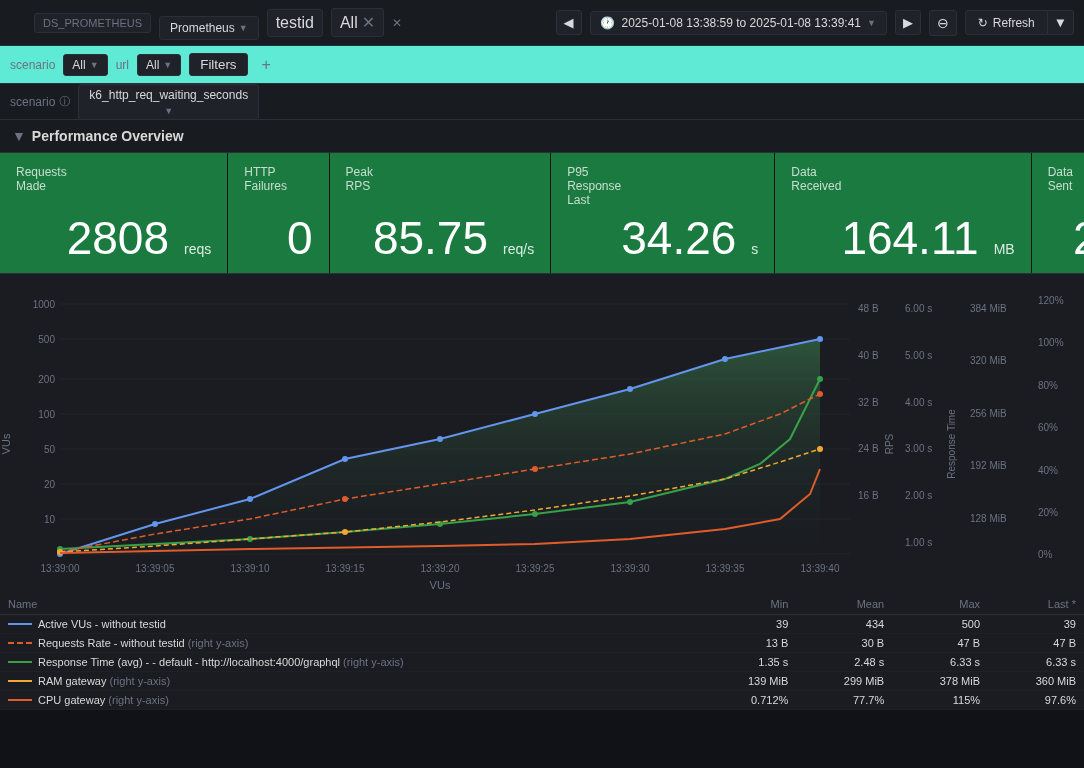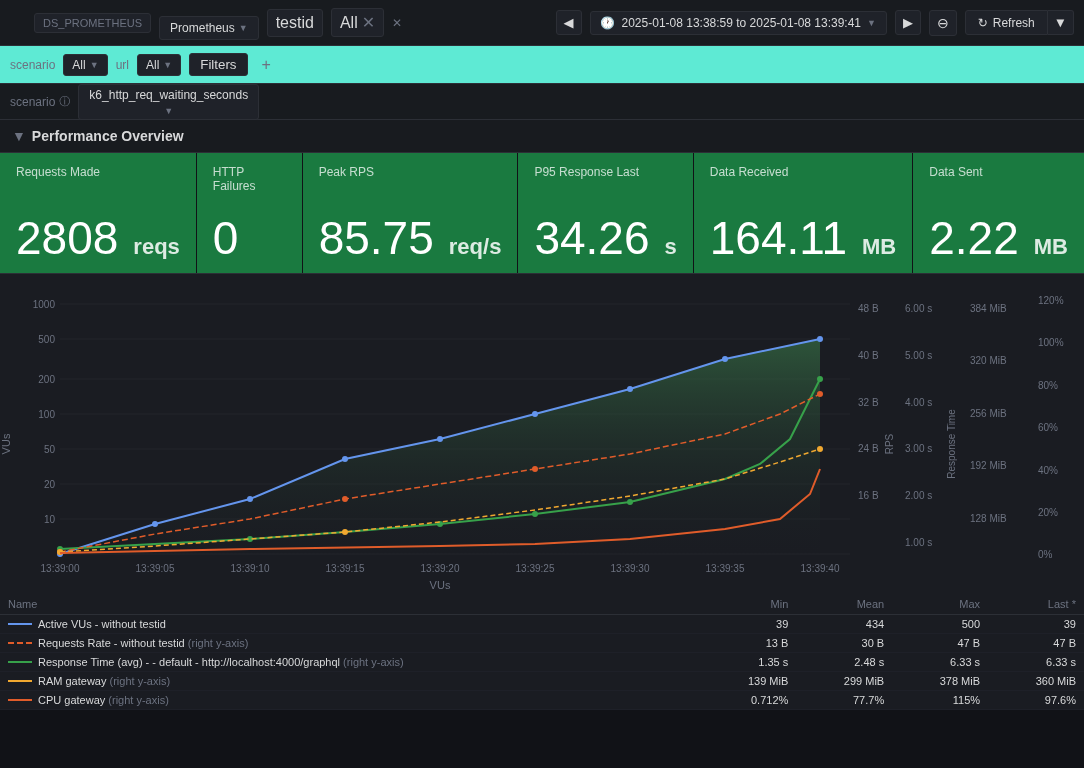--- a/index.html
+++ b/index.html
@@ -207,42 +207,42 @@
       flex-direction: row;
       border-bottom: 1px solid #2c2f36;
     }
     .stat-card {
       flex: 1;
       background: #1a7a40;
       border-right: 1px solid #111217;
       padding: 12px 16px;
       min-height: 120px;
       display: flex;
-      flex-direction: column;
+      flex-direction: row;
       justify-content: space-between;
     }
     .stat-card:last-child { border-right: none; }
     .stat-card-title {
       font-size: 12px;
       color: rgba(255,255,255,0.75);
       font-weight: 500;
     }
     .stat-card-value {
       font-size: 46px;
       font-weight: 300;
       color: #ffffff;
       line-height: 1;
       display: flex;
       align-items: baseline;
       gap: 15px;
       margin-top: auto;
     }
     .stat-unit {
-      font-size: 22px;
-      font-weight: 700;
+      font-size: 14px;
+      font-weight: 400;
       color: rgba(255,255,255,0.85);
     }
 
     
     .chart-container {
       background: #1a1c22;
       padding: 10px 0 0 0;
       position: relative;
     }
     svg.main-chart {

